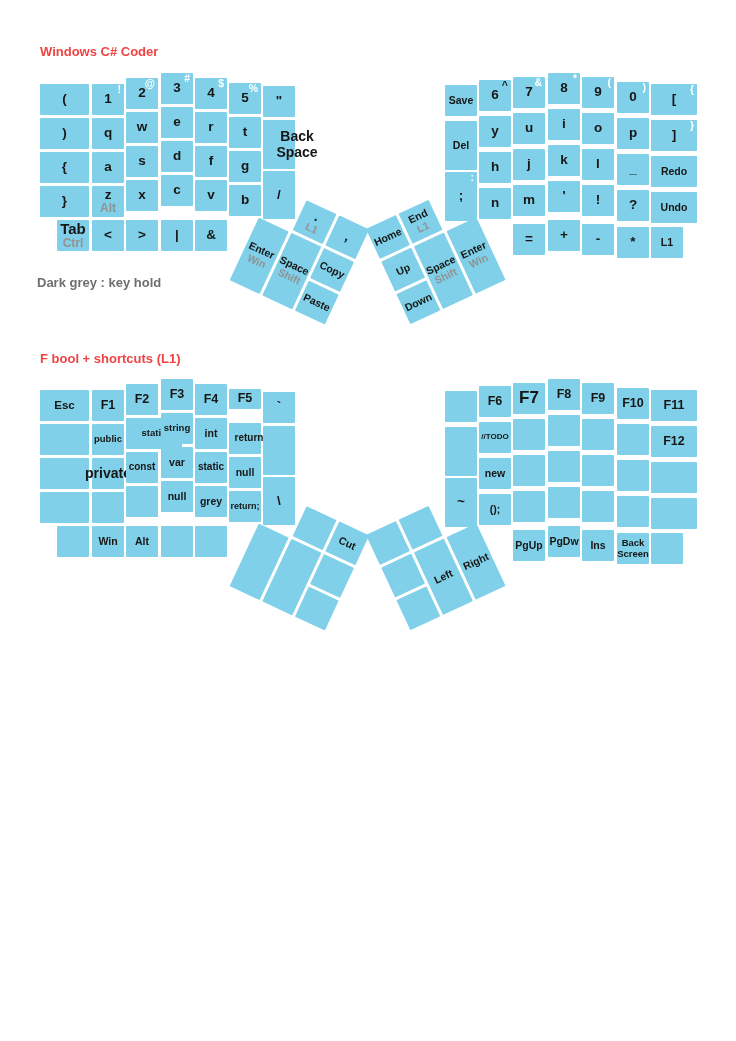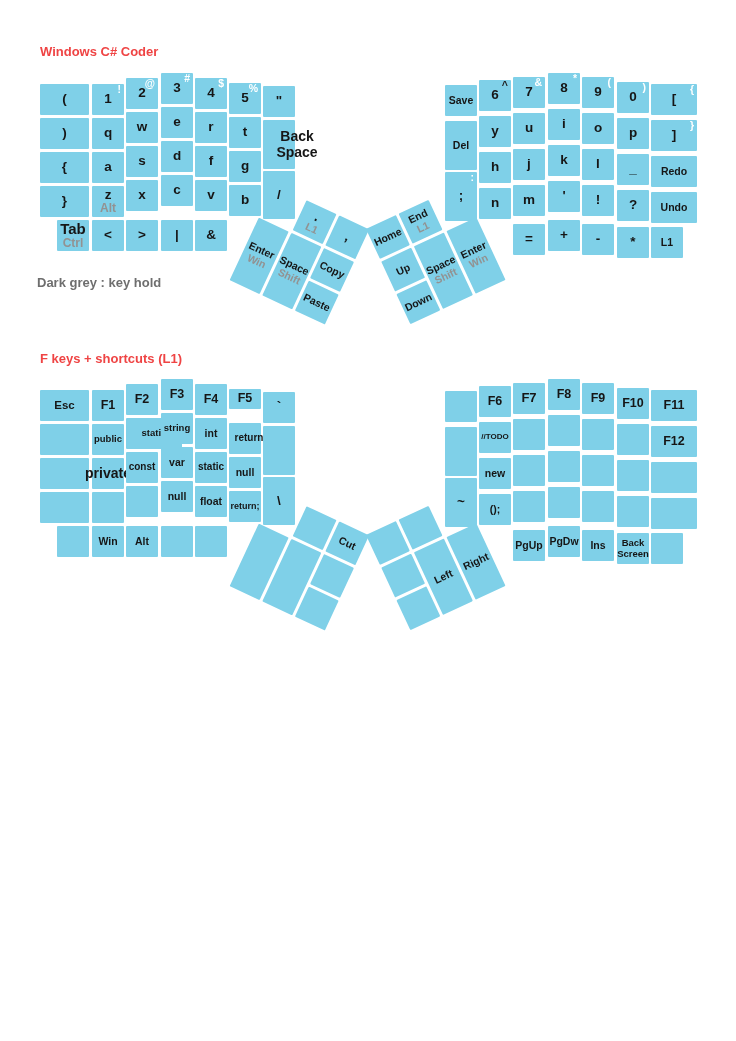--- a/index.html
+++ b/index.html
@@ -18,21 +18,21 @@
   .sup{position:absolute;top:0px;right:3px;color:var(--sup,#ffffff);font-size:10.5px;line-height:1.1;}
   .sup.dark{color:#222;}
   .thumb{position:absolute;width:105px;height:105px;transform-origin:0 0;}
 </style>
 </head>
 <body>
 
 <div class="stage">
   <div class="title" id="title1">Windows C# Coder</div>
   <div class="legend">Dark grey : key hold</div>
-  <div class="title" id="title2">F keys + shortcuts (L1)</div>
+  <div class="title" id="title2">F bool + shortcuts (L1)</div>
   <div id="keys">
       <div class="key" style="left: 40px; top: 84px; width: 49px; height: 31px;"><span style="font-size: 13.5px;">(</span></div>
       <div class="key" style="left: 40px; top: 118px; width: 49px; height: 31px;"><span style="font-size: 13.5px;">)</span></div>
       <div class="key" style="left: 40px; top: 152px; width: 49px; height: 31px;"><span style="font-size: 13.5px;">{</span></div>
       <div class="key" style="left: 40px; top: 186px; width: 49px; height: 31px;"><span style="font-size: 13.5px;">}</span></div>
       <div class="key" style="left: 92px; top: 84px; width: 32px; height: 31px;"><span style="font-size: 13.5px;">1</span><span class="sup">!</span></div>
       <div class="key" style="left: 92px; top: 118px; width: 32px; height: 31px;"><span style="font-size: 13.5px;">q</span></div>
       <div class="key" style="left: 92px; top: 152px; width: 32px; height: 31px;"><span style="font-size: 13.5px;">a</span></div>
       <div class="key" style="left: 92px; top: 186px; width: 32px; height: 31px;"><span style="font-size: 13.5px;">z</span><span class="hold" style="font-size: 12px;">Alt</span></div>
       <div class="key" style="left: 126px; top: 78px; width: 32px; height: 31px;"><span style="font-size: 13.5px;">2</span><span class="sup">@</span></div>
@@ -120,41 +120,41 @@
       <div class="key" style="left: 126px; top: 418px; width: 56px; height: 31px;"><span style="font-size: 9.5px;">static</span></div>
       <div class="key" style="left: 126px; top: 452px; width: 32px; height: 31px;"><span style="font-size: 10px;">const</span></div>
       <div class="key" style="left: 126px; top: 486px; width: 32px; height: 31px;"></div>
       <div class="key" style="left: 161px; top: 379px; width: 32px; height: 31px;"><span style="font-size: 12.5px;">F3</span></div>
       <div class="key" style="left: 161px; top: 413px; width: 32px; height: 31px;"><span style="font-size: 9.5px;">string</span></div>
       <div class="key" style="left: 161px; top: 447px; width: 32px; height: 31px;"><span style="font-size: 10.5px;">var</span></div>
       <div class="key" style="left: 161px; top: 481px; width: 32px; height: 31px;"><span style="font-size: 10.5px;">null</span></div>
       <div class="key" style="left: 195px; top: 384px; width: 32px; height: 31px;"><span style="font-size: 12.5px;">F4</span></div>
       <div class="key" style="left: 195px; top: 418px; width: 32px; height: 31px;"><span style="font-size: 10.5px;">int</span></div>
       <div class="key" style="left: 195px; top: 452px; width: 32px; height: 31px;"><span style="font-size: 10px;">static</span></div>
-      <div class="key" style="left: 195px; top: 486px; width: 32px; height: 31px;"><span style="font-size: 10.5px;">float</span></div>
+      <div class="key" style="left: 195px; top: 486px; width: 32px; height: 31px;"><span style="font-size: 10.5px;">grey</span></div>
       <div class="key" style="left: 229px; top: 389px; width: 32px; height: 20px;"><span style="font-size: 12.5px;">F5</span></div>
       <div class="key" style="left: 229px; top: 423px; width: 32px; height: 31px;"><span style="font-size: 10px; margin-left: 8px;">return</span></div>
       <div class="key" style="left: 229px; top: 457px; width: 32px; height: 31px;"><span style="font-size: 10.5px;">null</span></div>
       <div class="key" style="left: 229px; top: 491px; width: 32px; height: 31px;"><span style="font-size: 9px;">return;</span></div>
       <div class="key" style="left: 263px; top: 392px; width: 32px; height: 31px;"><span style="font-size: 13.5px;">`</span></div>
       <div class="key" style="left: 263px; top: 426px; width: 32px; height: 49px;"></div>
       <div class="key" style="left: 263px; top: 477px; width: 32px; height: 48px;"><span style="font-size: 13.5px;">\</span></div>
       <div class="key" style="left: 57px; top: 526px; width: 32px; height: 31px;"></div>
       <div class="key" style="left: 92px; top: 526px; width: 32px; height: 31px;"><span style="font-size: 10.5px;">Win</span></div>
       <div class="key" style="left: 126px; top: 526px; width: 32px; height: 31px;"><span style="font-size: 10.5px;">Alt</span></div>
       <div class="key" style="left: 161px; top: 526px; width: 32px; height: 31px;"></div>
       <div class="key" style="left: 195px; top: 526px; width: 32px; height: 31px;"></div>
       <div class="key" style="left: 445px; top: 391px; width: 32px; height: 31px;"></div>
       <div class="key" style="left: 445px; top: 427px; width: 32px; height: 49px;"></div>
       <div class="key" style="left: 445px; top: 478px; width: 32px; height: 49px;"><span style="font-size: 13.5px;">~</span></div>
       <div class="key" style="left: 479px; top: 386px; width: 32px; height: 31px;"><span style="font-size: 12.5px;">F6</span></div>
       <div class="key" style="left: 479px; top: 422px; width: 32px; height: 31px;"><span style="font-size: 8px;">//TODO</span></div>
       <div class="key" style="left: 479px; top: 458px; width: 32px; height: 31px;"><span style="font-size: 10.5px;">new</span></div>
       <div class="key" style="left: 479px; top: 494px; width: 32px; height: 31px;"><span style="font-size: 10.5px;">();</span></div>
-      <div class="key" style="left: 513px; top: 383px; width: 32px; height: 31px;"><span style="font-size: 13px;">F7</span></div>
+      <div class="key" style="left: 513px; top: 383px; width: 32px; height: 31px;"><span style="font-size: 17px;">F7</span></div>
       <div class="key" style="left: 513px; top: 419px; width: 32px; height: 31px;"></div>
       <div class="key" style="left: 513px; top: 455px; width: 32px; height: 31px;"></div>
       <div class="key" style="left: 513px; top: 491px; width: 32px; height: 31px;"></div>
       <div class="key" style="left: 513px; top: 530px; width: 32px; height: 31px;"><span style="font-size: 10.5px;">PgUp</span></div>
       <div class="key" style="left: 548px; top: 379px; width: 32px; height: 31px;"><span style="font-size: 12.5px;">F8</span></div>
       <div class="key" style="left: 548px; top: 415px; width: 32px; height: 31px;"></div>
       <div class="key" style="left: 548px; top: 451px; width: 32px; height: 31px;"></div>
       <div class="key" style="left: 548px; top: 487px; width: 32px; height: 31px;"></div>
       <div class="key" style="left: 548px; top: 526px; width: 32px; height: 31px;"><span style="font-size: 10.5px;">PgDw</span></div>
       <div class="key" style="left: 582px; top: 383px; width: 32px; height: 31px;"><span style="font-size: 12.5px;">F9</span></div>

